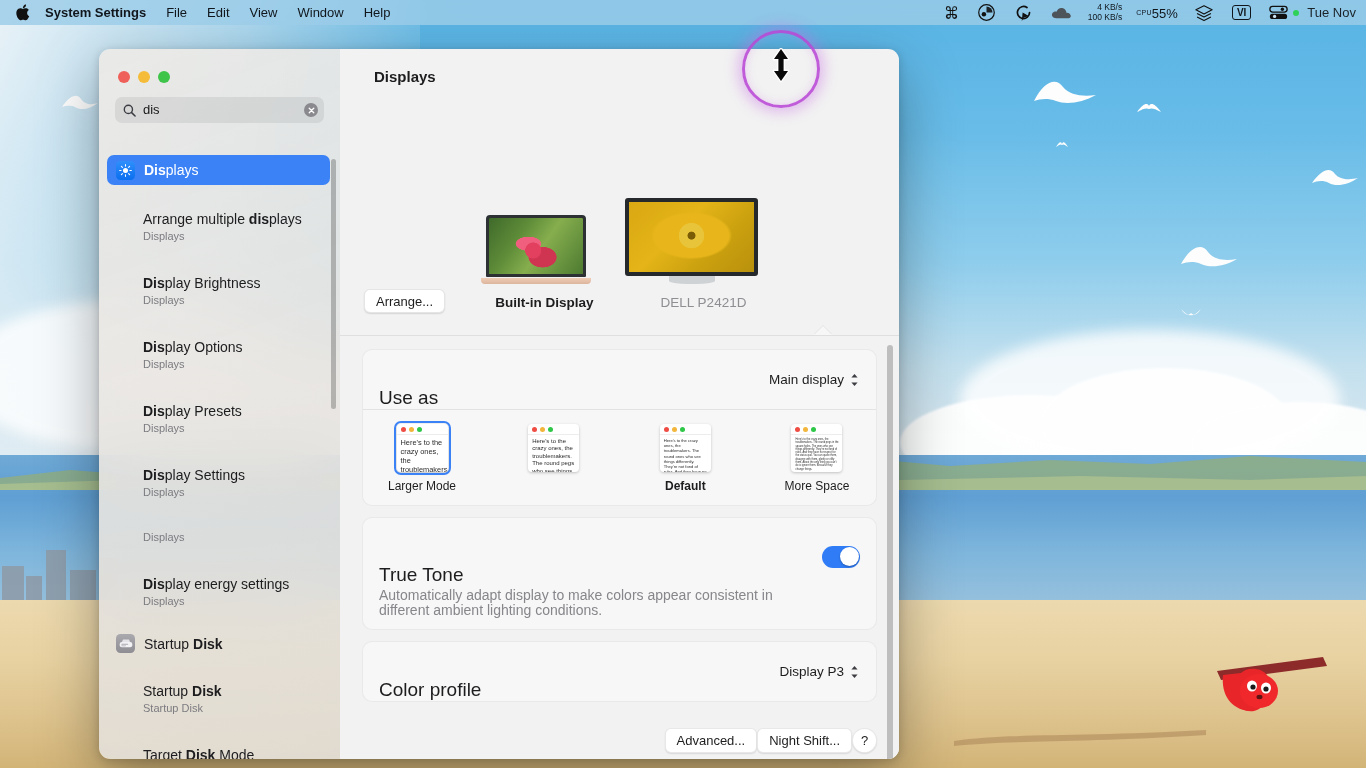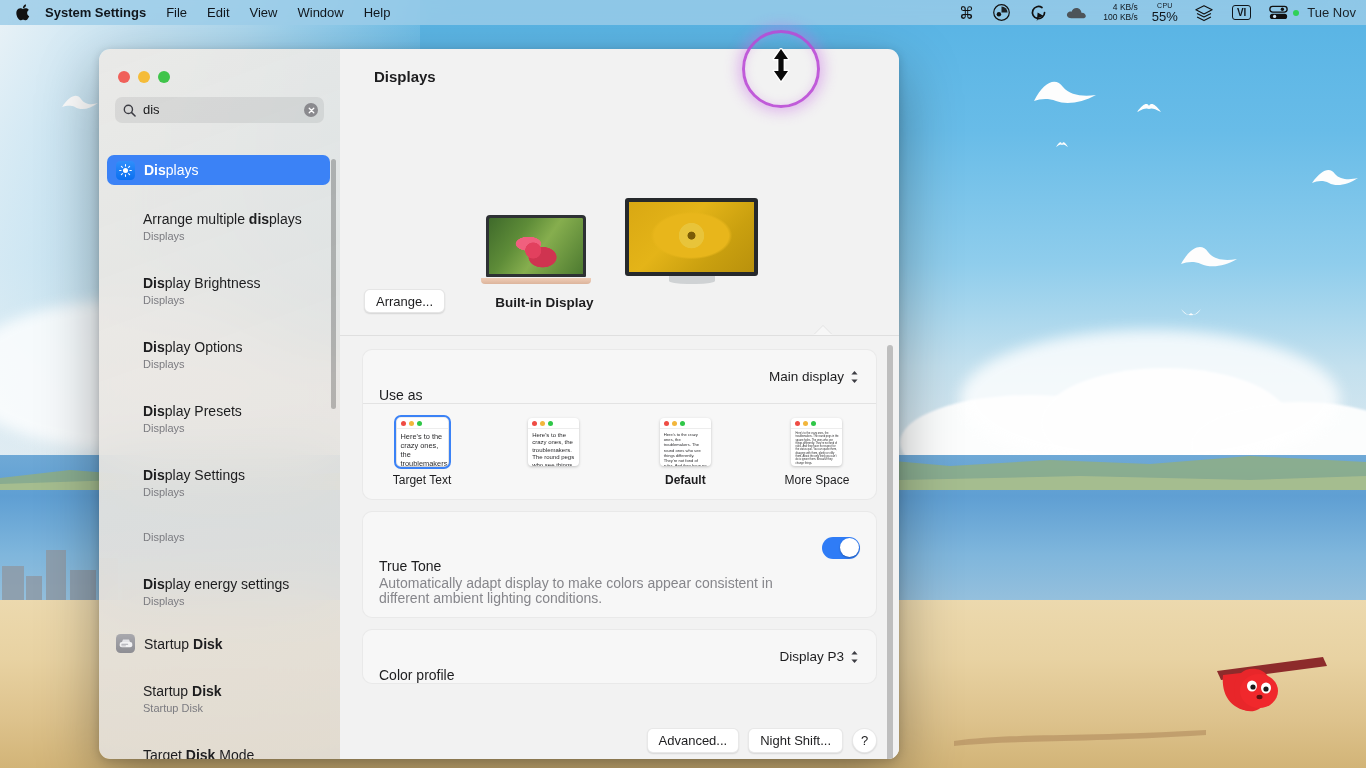--- a/index.html
+++ b/index.html
@@ -51,21 +51,21 @@
   .mb-item.app-title { font-weight:bold; padding-left:2px; }
   #menubar .right {
     margin-left:auto; display:flex; align-items:center; gap:0; padding-right:4px;
   }
   .mb-status { display:flex; align-items:center; justify-content:center; padding:0 9px; height:25px; }
   .net-stats {
     display:flex; flex-direction:column; align-items:flex-end; justify-content:center;
     font-size:8.5px; line-height:9.5px; color:#10161c; padding:0 7px; font-weight:500;
   }
   .cpu-stat {
-    display:flex; flex-direction:column; align-items:center; justify-content:center;
+    display:flex; align-items:center; justify-content:center;
     padding:0 7px; line-height:1;
   }
   .cpu-stat .lbl { font-size:7px; letter-spacing:.3px; }
   .cpu-stat .val { font-size:13px; font-weight:500; margin-top:1px; }
   .vi-badge {
     border:1.4px solid #10161c; border-radius:3px; font-size:10px; font-weight:700;
     padding:1px 4px; line-height:11px;
   }
   .green-dot { width:6px; height:6px; border-radius:50%; background:#30d158; margin-left:-4px; margin-right:4px; }
   .clock { font-size:13px; padding:0 6px 0 4px; color:#1b2329; white-space:nowrap; }
@@ -212,21 +212,21 @@
     background:#f2f2f2; padding:13px 22px 0 22px;
   }
   .card {
     background:#f7f7f7; border-radius:10px; border:.5px solid rgba(0,0,0,.055);
     margin-bottom:11px; overflow:hidden;
   }
   .row {
     display:flex; align-items:center; min-height:42px; padding:0 16px;
   }
   .row + .row { border-top:.5px solid rgba(0,0,0,.08); }
-  .row .lbl { font-size:14px; color:#1d1d1f;margin-top:37px; }
+  .row .lbl { font-size:19px; color:#1d1d1f;margin-top:37px; }
   .row .right { margin-left:auto; display:flex; align-items:center; gap:5px; }
   .popup-val { font-size:13.5px; color:#1d1d1f; }
   .chev-updown {
     display:inline-flex; flex-direction:column; align-items:center; justify-content:center;
     width:11px; height:16px; font-size:8px; line-height:7px; color:#3c3c43;
   }
 
   .presets {
     display:flex; align-items:flex-start; justify-content:space-between;
     padding:14px 24px 12px 24px;
@@ -279,21 +279,21 @@
     position:absolute; right:1.5px; top:1.5px; width:19px; height:19px; border-radius:50%;
     background:#fff; box-shadow:0 1px 2px rgba(0,0,0,.28);
   }
   .row.stacked { flex-direction:column; align-items:stretch; padding-top:9px; padding-bottom:11px; }
   .row.stacked .top-line { display:flex; align-items:center; }
   .row .desc {
     font-size:14px; color:#86868b; line-height:15px; margin-top:2px; padding-right:60px;
   }
 
   .bottom-bar {
-    position:absolute; right:22px; bottom:6px; display:flex; gap:9px; align-items:center;
+    position:absolute; right:22px; bottom:6px; display:flex; align-items:center;
   }
   .btn {
     height:25px; padding:0 11px; border-radius:6px; background:#fff;
     border:.5px solid rgba(0,0,0,.09); box-shadow:0 1px 1.5px rgba(0,0,0,.11);
     font-size:13px; color:#1d1d1f; display:flex; align-items:center;
   }
   .btn.help { width:25px; padding:0; justify-content:center; border-radius:50%; font-weight:500; }
 
   #main-sbar {
     position:absolute; right:6px; top:296px; width:6px; height:425px;
@@ -615,20 +615,21 @@
       </div>
       <div class="ext-wrap">
         <div class="ext-screen">
           <div class="flower-yellow"></div>
         </div>
         <div class="ext-stand"></div>
       </div>
     </div>
 
     <div class="disp-label sel">Built-in Display</div>
+    <div class="disp-label dim">DELL P2421D</div>
 
     <div id="arrange-btn">Arrange...</div>
     <div id="sel-notch"></div>
     <div id="divider-line"></div>
 
     <div id="scroll-area">
 
       <div class="card">
         <div class="row">
           <span class="lbl">Use as</span>
@@ -646,21 +647,21 @@
         <div class="presets">
           <div class="preset lt selected">
             <div class="thumb">
               <div class="bar">
                 <span class="dot r"></span>
                 <span class="dot y"></span>
                 <span class="dot g"></span>
               </div>
               <div class="body">Here's to the crazy ones, the troublemakers.</div>
             </div>
-            <div class="cap">Target Text</div>
+            <div class="cap">Larger Mode</div>
           </div>
 
           <div class="preset l2">
             <div class="thumb">
               <div class="bar">
                 <span class="dot r"></span>
                 <span class="dot y"></span>
                 <span class="dot g"></span>
               </div>
               <div class="body">Here's to the crazy ones, the troublemakers. The round pegs who see things.</div>

